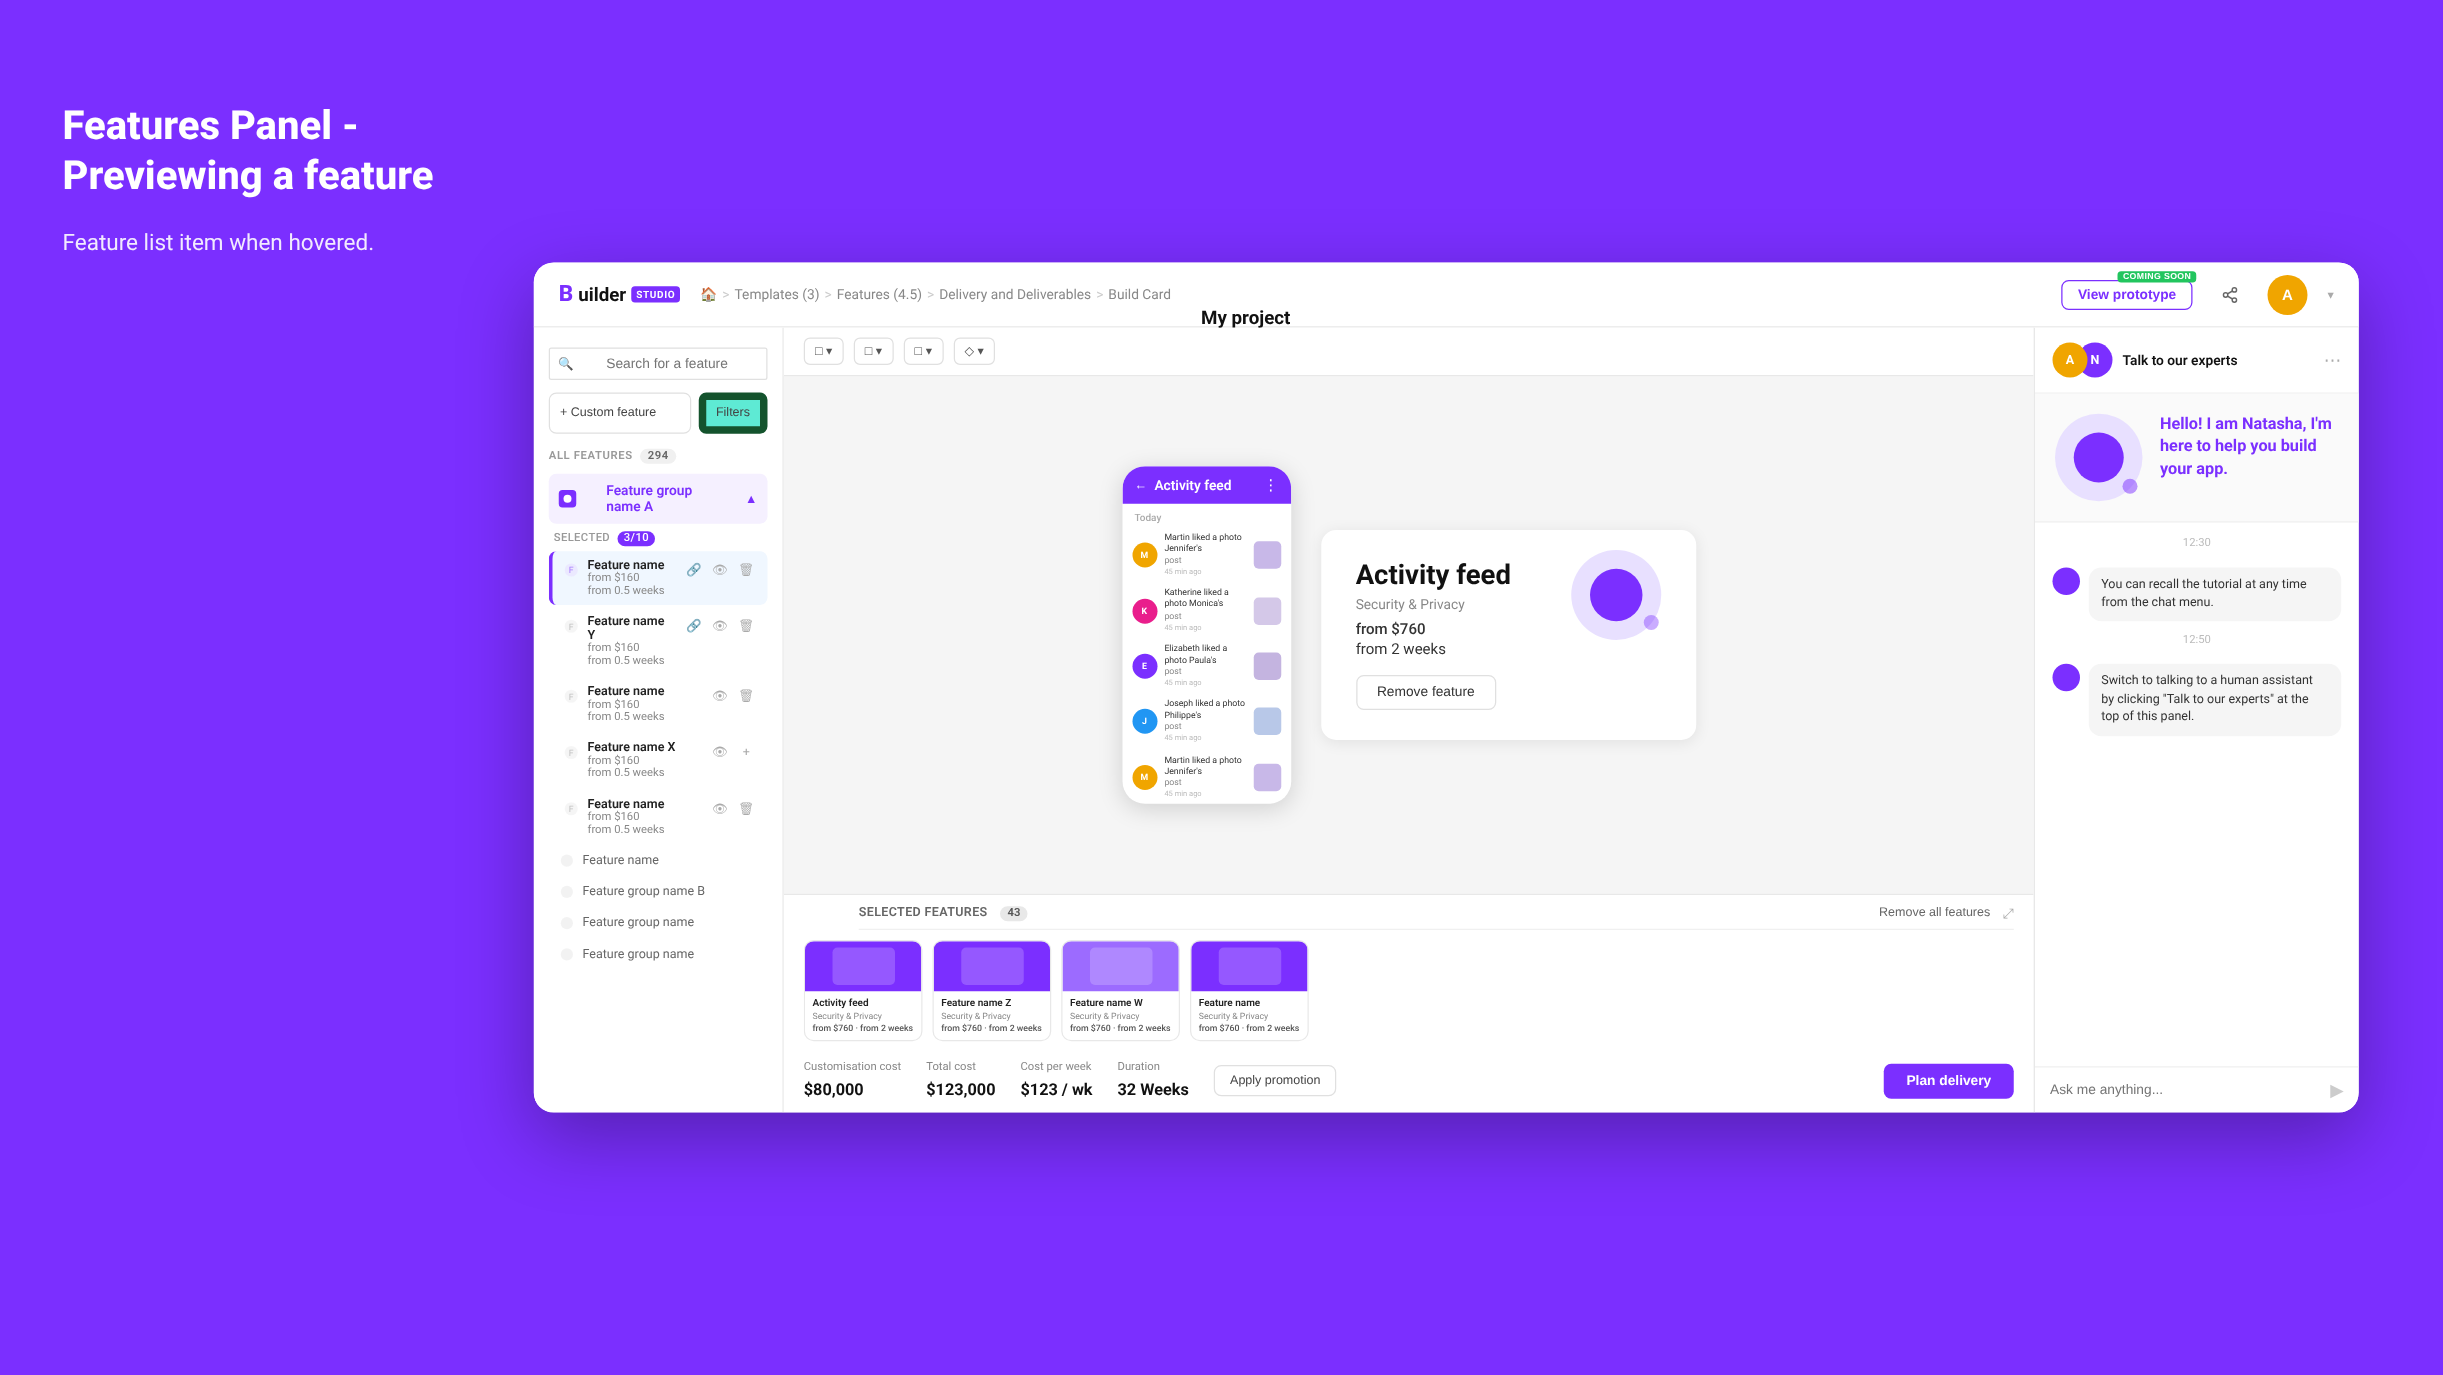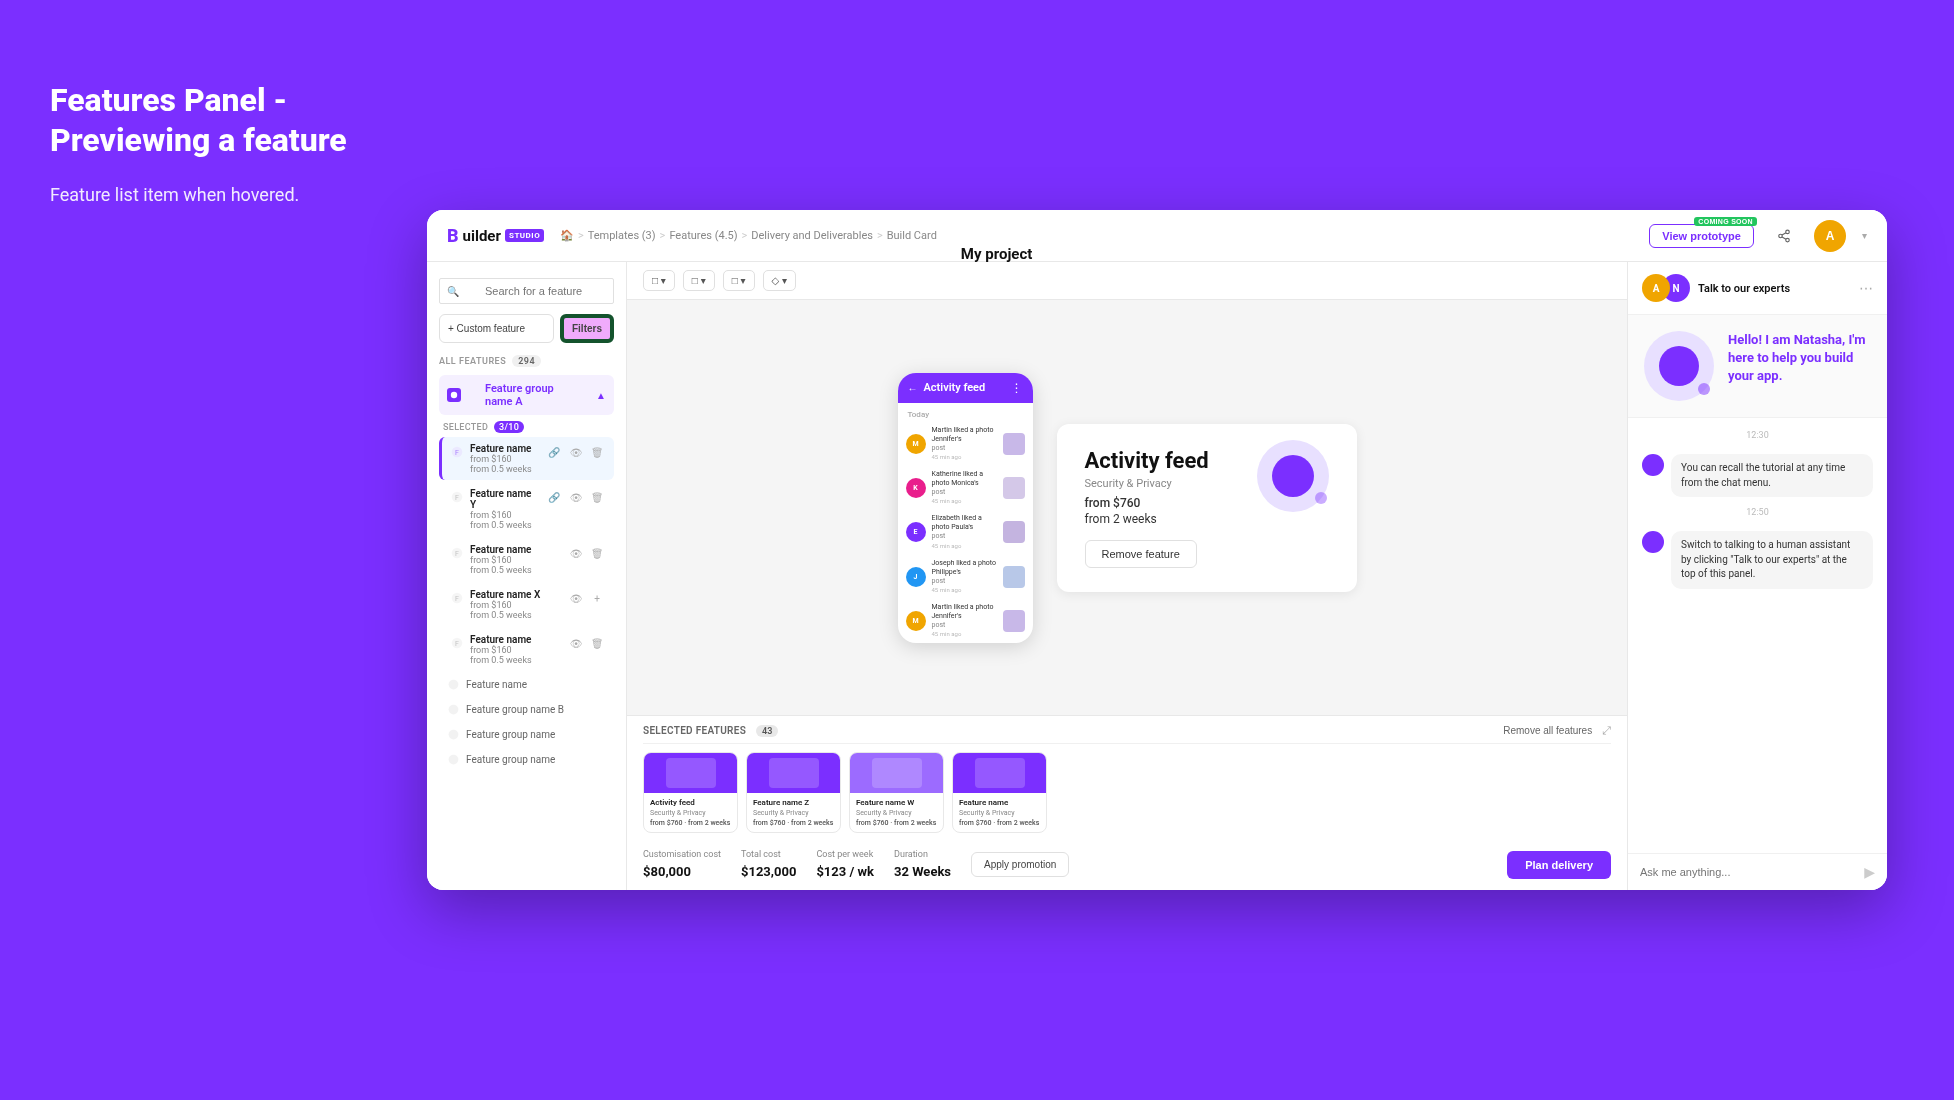--- a/index.html
+++ b/index.html
@@ -217,31 +217,30 @@
       font-size: 10px;
       padding: 5px 8px;
       cursor: pointer;
       color: #444;
       display: flex;
       align-items: center;
       gap: 3px;
     }
 
     .btn-filter {
-      border: 4px solid #14532d;
-      background: #f0abfc;
+      border: 6px solid #14532d;
+      background: #5eead4;
       border-radius: 6px;
       font-size: 10px;
       padding: 5px 8px;
       cursor: pointer;
       color: #444;
       display: flex;
       align-items: center;
       gap: 3px;
-      font-weight: bold;
     }
 
     .all-features-row {
       display: flex;
       align-items: center;
       gap: 6px;
       margin-bottom: 8px;
       font-size: 9px;
       font-weight: 600;
       color: #999;
@@ -584,20 +583,21 @@
       padding: 0 16px;
       flex-shrink: 0;
     }
 
     .selected-features-bar {
       display: flex;
       align-items: center;
       padding: 8px 0 6px;
       gap: 10px;
       border-bottom: 1px solid #f0f0f0;
+      margin-left: 44px;
     }
 
     .sel-feat-label {
       font-size: 10px;
       font-weight: 600;
       color: #666;
       text-transform: uppercase;
       letter-spacing: 0.3px;
     }
 

